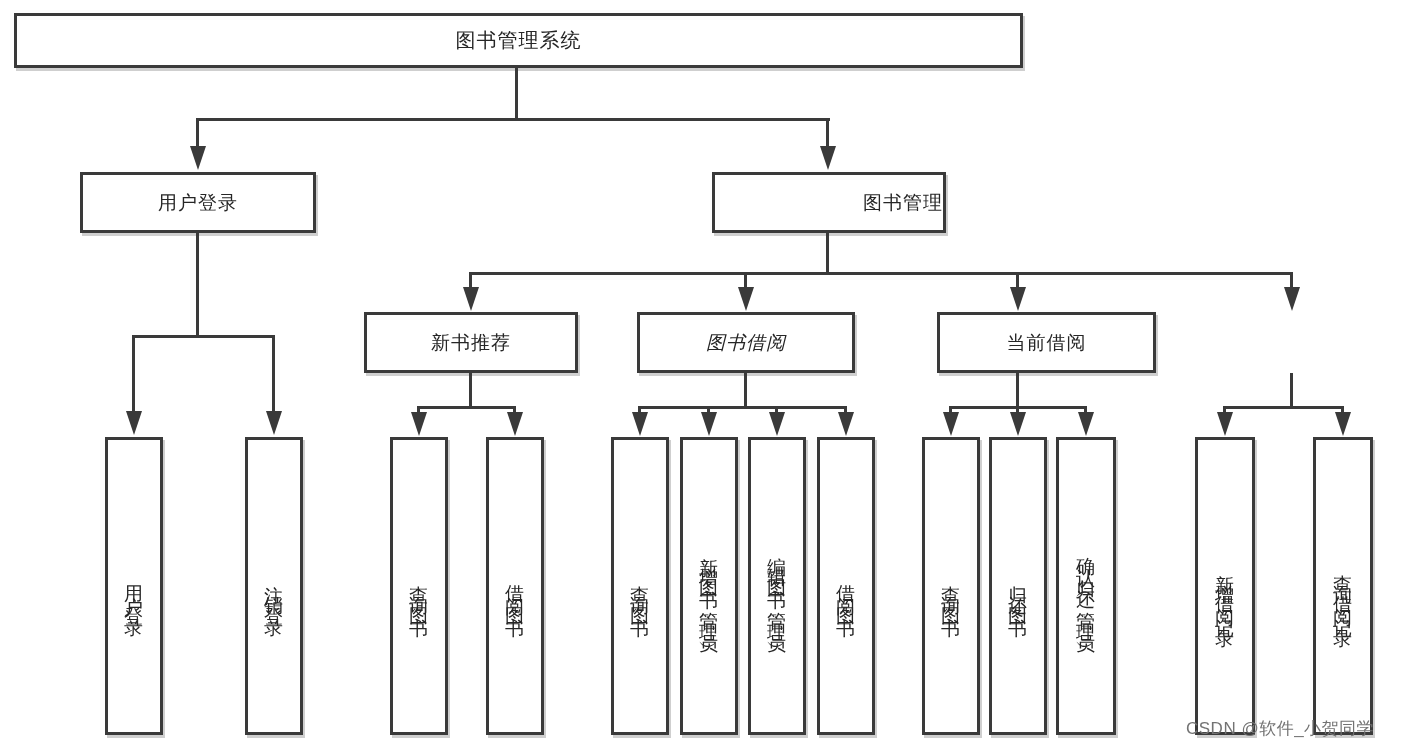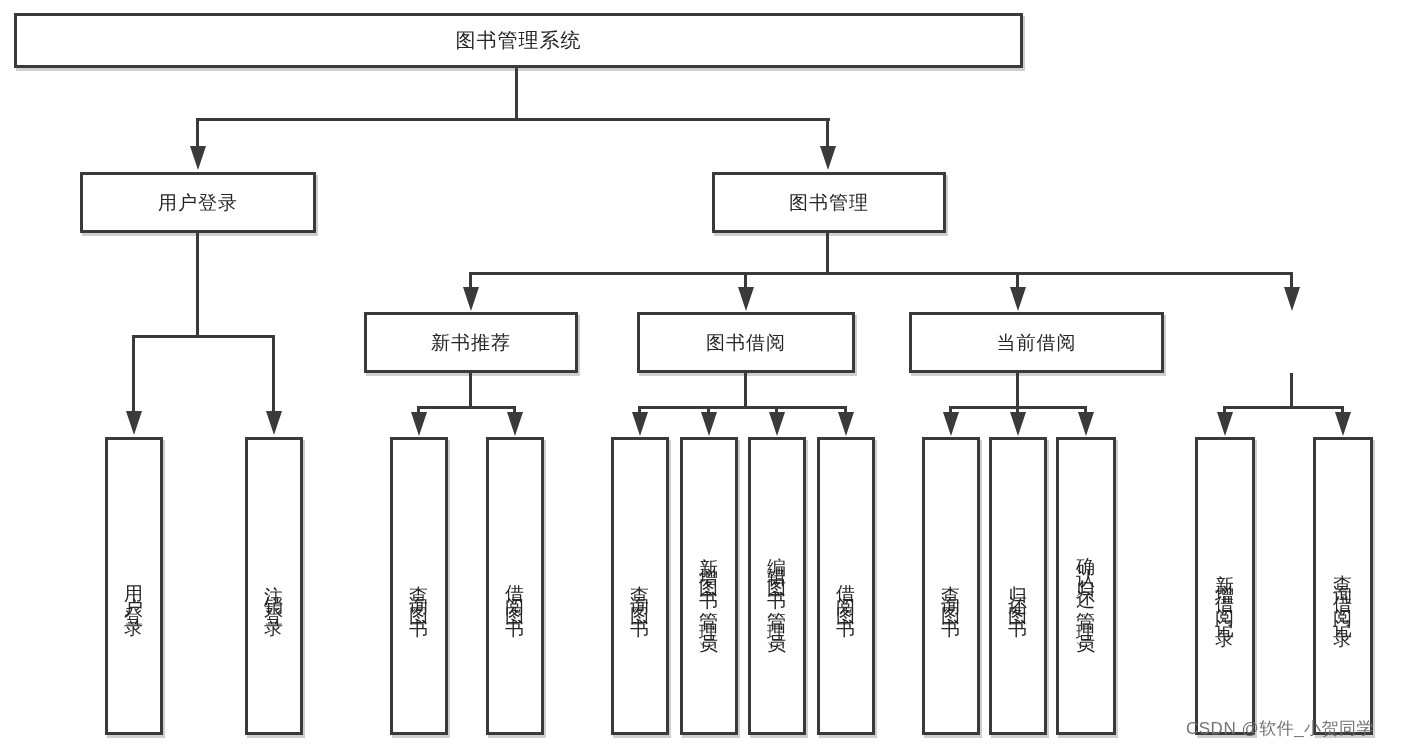--- a/index.html
+++ b/index.html
@@ -81,31 +81,31 @@
 
 <div class="canvas">
 
   <div class="node root" style="left:14px; top:13px; width:1009px; height:55px;">
     <span>图书管理系统</span>
   </div>
 
   <div class="node" style="left:80px; top:172px; width:236px; height:61px;">
     <span>用户登录</span>
   </div>
-  <div class="node" style="left:712px; top:172px; width:234px; height:61px;">
+  <div class="node" style="left:712px; top:172px; width:234px; height:61px;justify-content:flex-end;">
     <span>图书管理</span>
   </div>
 
   <div class="node" style="left:364px; top:312px; width:214px; height:61px;">
     <span>新书推荐</span>
   </div>
-  <div class="node" style="left:637px; top:312px; width:218px; height:61px;">
+  <div class="node" style="left:637px; top:312px; width:218px; height:61px;font-style:italic;">
     <span>图书借阅</span>
   </div>
-  <div class="node" style="left:909px; top:312px; width:255px; height:61px;">
+  <div class="node" style="left:937px; top:312px; width:219px; height:61px;">
     <span>当前借阅</span>
   </div>
 
   <div class="leaf" style="left:105px; width:58px;">
     <span>用户登录</span>
   </div>
   <div class="leaf" style="left:245px; width:58px;">
     <span>注销登录</span>
   </div>
 

